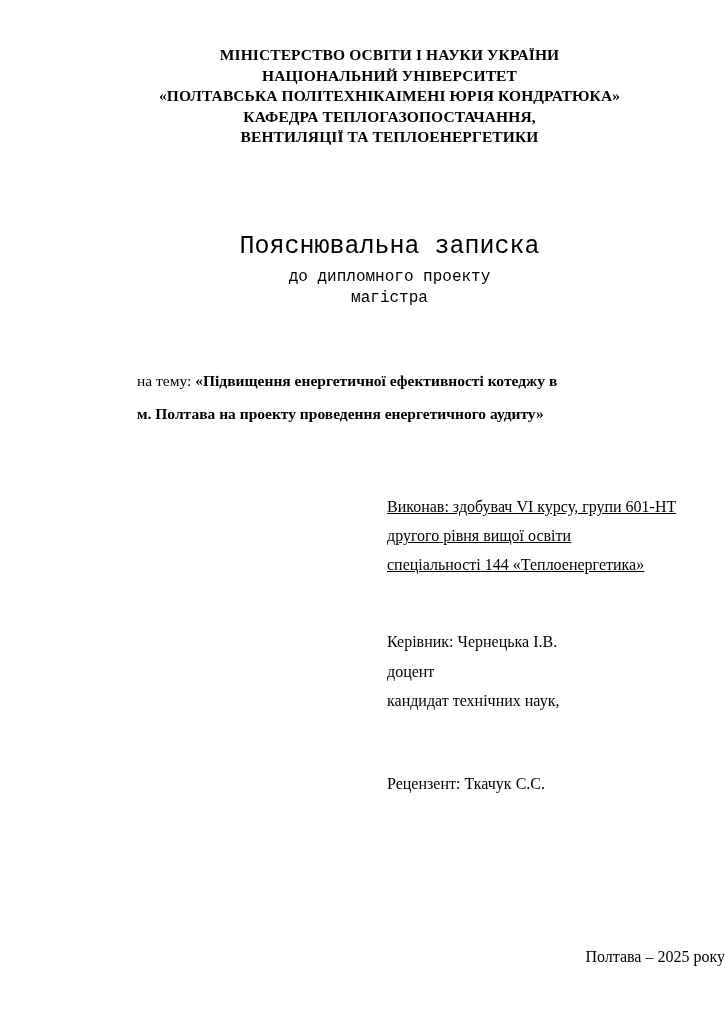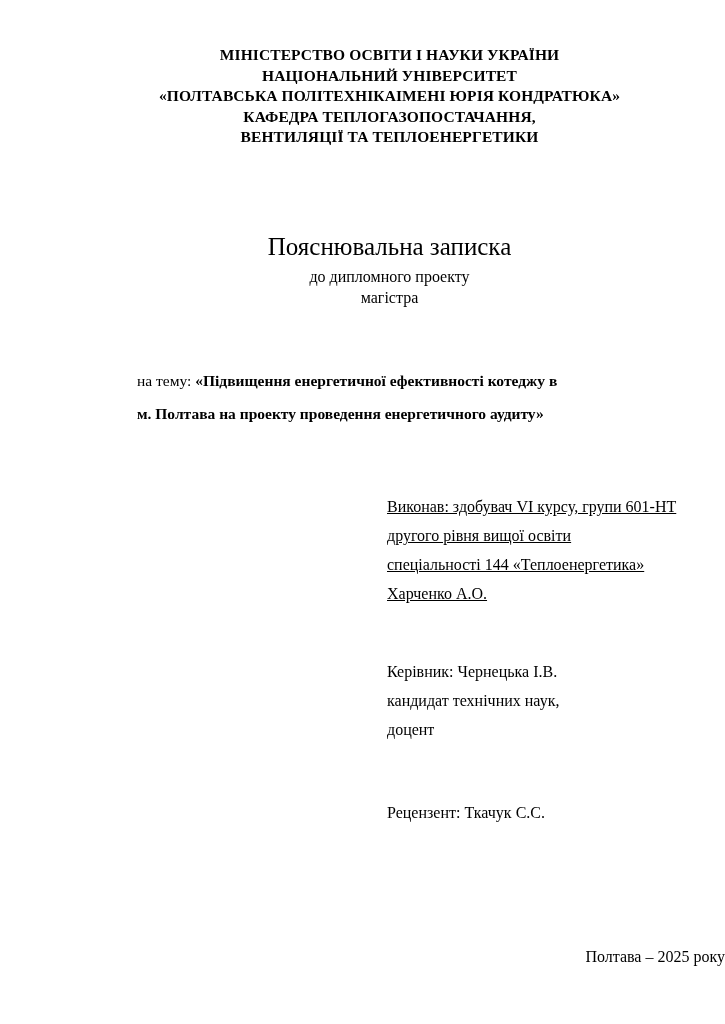--- a/index.html
+++ b/index.html
@@ -41,20 +41,21 @@
   .header-line-4 {
     white-space: normal !important;
     padding: 0 120px;
     font-family: Liberation Serif, serif;
   }
 
   
   .title-block {
     text-align: center;
     margin-top: 84px;
+    font-family: Liberation Mono, monospace;
   }
   .doc-title {
     font-size: 25px;
     line-height: 1.2;
   }
   .doc-subtitle-1 {
     font-size: 16px;
     margin-top: 6px;
   }
   .doc-subtitle-2 {
@@ -124,27 +125,26 @@
     <div class="theme-block">
       <span class="theme-prefix">на тему:</span>
       <span>«Підвищення енергетичної ефективності котеджу в</span>
       <div>м. Полтава на проекту проведення енергетичного аудиту»</div>
     </div>
 
     <div class="right-block author-block">
       <div>Виконав: здобувач VI курсу, групи 601-НТ</div>
       <div>другого рівня вищої освіти</div>
       <div>спеціальності 144 «Теплоенергетика»</div>
-      <div>Харченко А.О.</div>
     </div>
 
     <div class="right-block supervisor-block">
       <div>Керівник:  Чернецька І.В.</div>
+      <div>доцент</div>
       <div>кандидат технічних наук,</div>
-      <div>доцент</div>
     </div>
 
     <div class="right-block reviewer-block">
       <div>Рецензент: Ткачук С.С.</div>
     </div>
 
   </div>
 
   <div class="footer-block">
     <span>Полтава – 2025 року</span>

